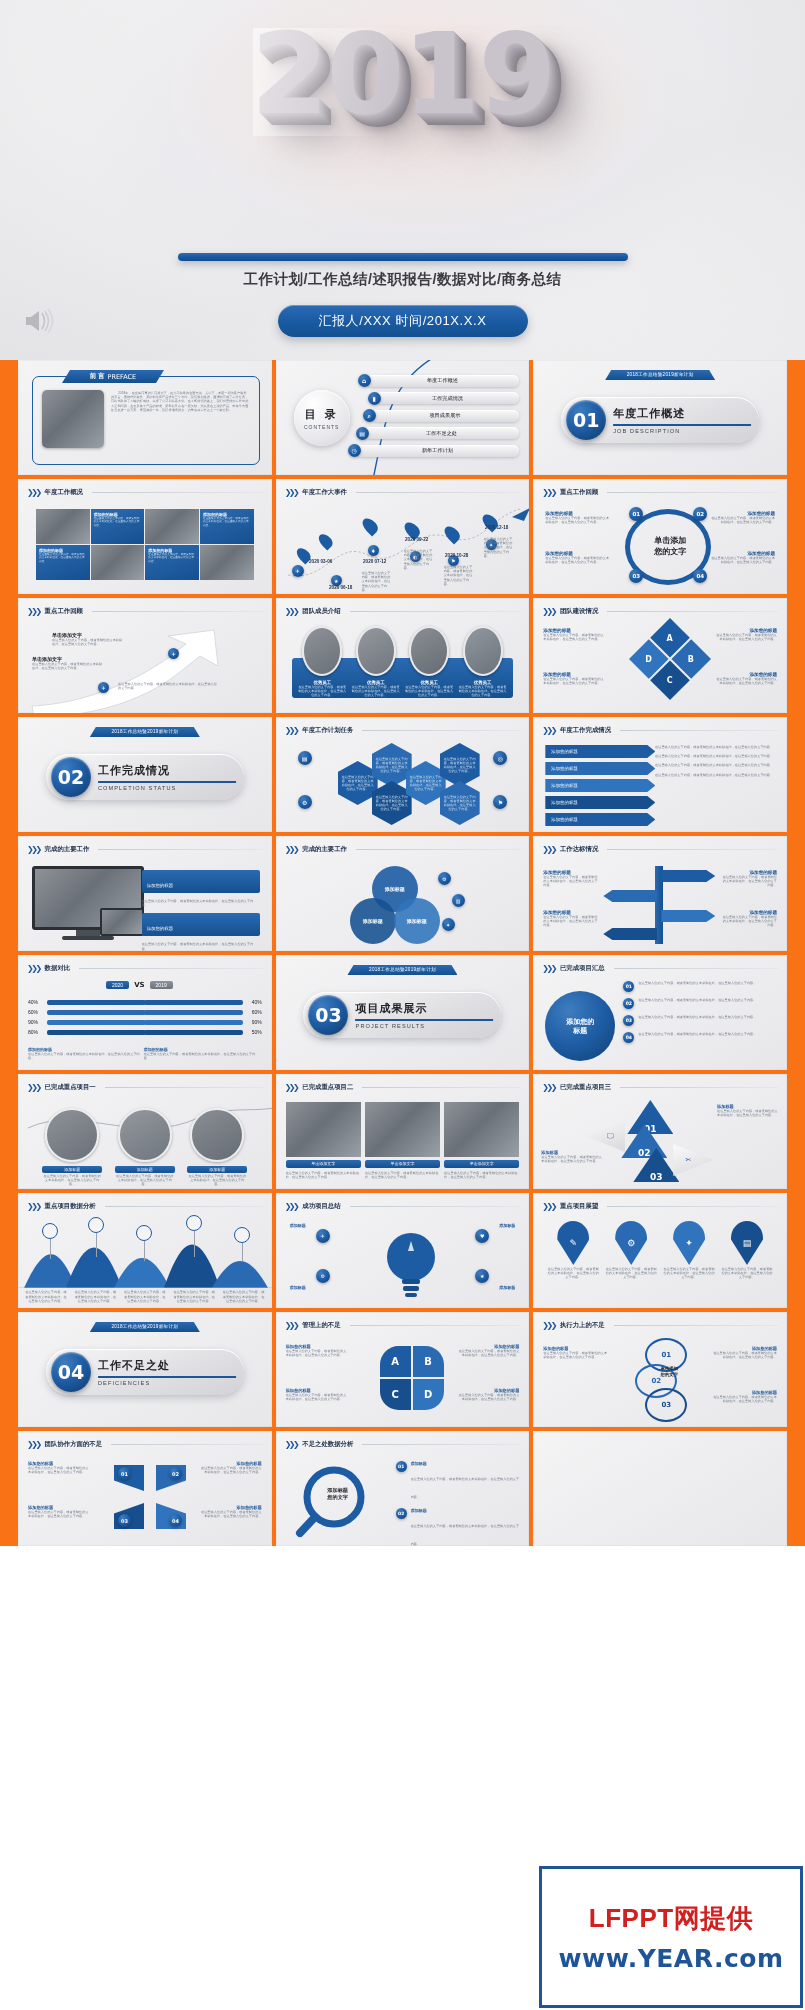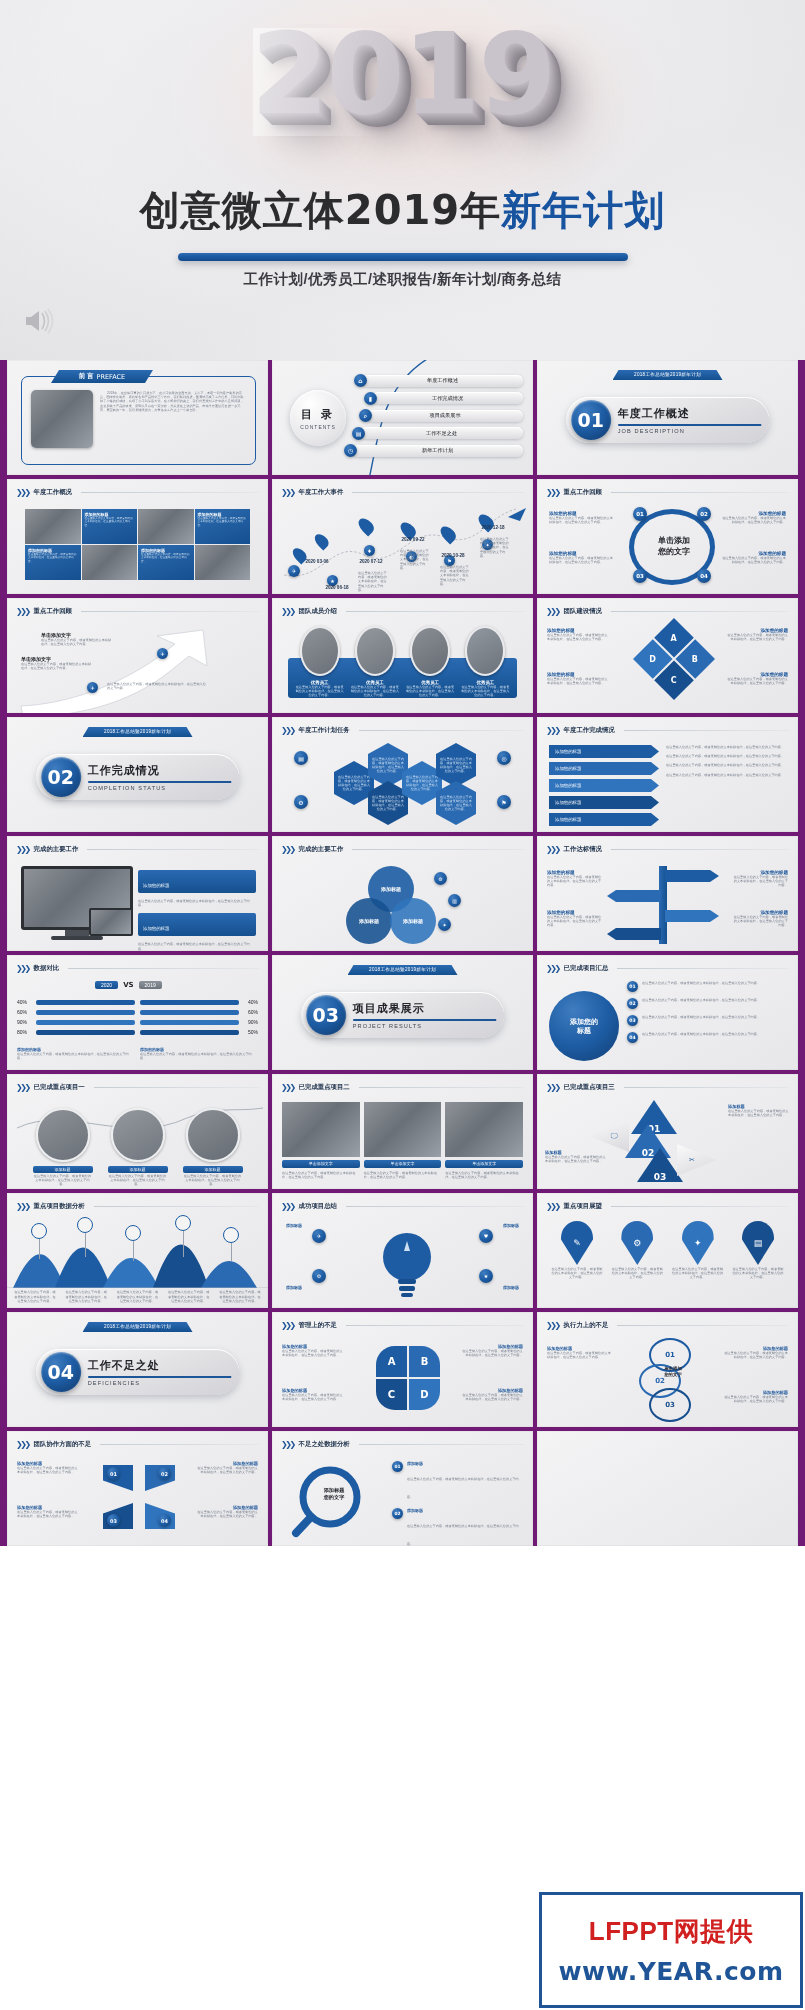--- a/index.html
+++ b/index.html
@@ -47,21 +47,21 @@
   .hero-presenter{position:absolute;left:50%;top:305px;transform:translateX(-50%);
         min-width:250px;padding:7px 34px;border-radius:16px;text-align:center;
         background:linear-gradient(180deg,#2a6bb3 0%,#1a5ba4 50%,#13508f 100%);
         color:#fff;font-size:13px;letter-spacing:.6px;
         box-shadow:0 4px 9px rgba(120,126,140,.45), inset 0 1px 0 rgba(255,255,255,.30);}
   .speaker-icon{position:absolute;left:22px;top:308px;width:34px;height:26px;}
 
   
   .grid{position:absolute;left:0;top:360px;width:805px;
         display:grid;grid-template-columns:repeat(3,1fr);
-        grid-auto-rows:115px;gap:4px;background:#701a75;padding:0 7px;}
+        grid-auto-rows:115px;gap:4px;background:#f97316;padding:0 18px;}
   .slide{position:relative;overflow:hidden;
          background:linear-gradient(150deg,#f4f4f5 0%,#ededef 55%,#e7e7ea 100%);
          box-shadow:inset 0 0 0 1px rgba(0,0,0,.03);}
   .hd{position:absolute;left:9px;top:9px;right:9px;display:flex;align-items:center;gap:5px;}
   .hd .chev{color:#1f5596;font-size:8px;letter-spacing:-2.5px;font-weight:bold;}
   .hd .t{font-size:6.4px;color:#23364f;font-weight:bold;white-space:nowrap;}
   .hd .ln{flex:1;height:1px;background:linear-gradient(90deg,#c6ccd4,#e4e7ea);margin-left:4px;}
 
   
   .sec{position:absolute;left:50%;top:52%;transform:translate(-50%,-50%);
@@ -93,49 +93,47 @@
   .lines{font-size:3.1px;color:#6d7684;line-height:4.2px;letter-spacing:.1px;}
   .lblu{color:#1d5699;font-weight:bold;font-size:4.6px;}
   .circ{border-radius:50%;background:radial-gradient(circle at 34% 28%,#3f7cc0,#1d5ca3 52%,#123f74);
         color:#fff;display:flex;align-items:center;justify-content:center;
         font-family:"DejaVu Sans",sans-serif;font-weight:bold;
         box-shadow:0 1px 3px rgba(0,0,0,.3);}
   .ring{border-radius:50%;border:2px solid #1d5ca3;}
   svg{display:block;}
 
   
-  .wm{position:absolute;right:2px;bottom:2px;width:264px;height:116px;
+  .wm{position:absolute;right:2px;bottom:2px;width:264px;height:142px;
       background:#fff;border:3px solid #1f5596;
       display:flex;flex-direction:column;align-items:center;justify-content:center;gap:8px;}
   .wm .l1{font-size:26px;font-weight:bold;color:#d02020;letter-spacing:.5px;}
   .wm .l2{font-size:25px;font-weight:bold;color:#1f5596;letter-spacing:.5px;
           font-family:"DejaVu Sans",sans-serif;}
 </style>
 </head>
 <body>
 
 <div id="page">
 
   <div class="hero">
     <div class="hero-vign"></div>
 
     <div class="year-wrap">
       <span class="year">2019</span>
       <span class="year-sheen"></span>
     </div>
 
 
-    <div class="hero-title">
-      <span>创意微立体2019年</span><span class="hl">新年计划</span>
-    </div>
 
     <div class="hero-rule"></div>
 
-    <div class="hero-sub-cn">工作计划/优秀员工/述职报告/新年计划/商务总结</div>
-
+    <div class="hero-sub-cn">工作计划/工作总结/述职报告/数据对比/商务总结</div>
+
+    <div class="hero-presenter">汇报人/XXX   时间/201X.X.X</div>
 
     <span class="speaker-icon">
       <svg width="34" height="26" viewBox="0 0 34 26">
         <path d="M4 9h5l8-6v20l-8-6H4z" fill="#b9b9bd"></path>
         <path d="M20 5 q5 8 0 16" stroke="#c4c4c8" stroke-width="1.6" fill="none"></path>
         <path d="M23 3 q7 10 0 20" stroke="#cecdd2" stroke-width="1.6" fill="none"></path>
         <path d="M26 1 q9 12 0 24" stroke="#d8d7dc" stroke-width="1.6" fill="none"></path>
       </svg>
     </span>
   </div>

